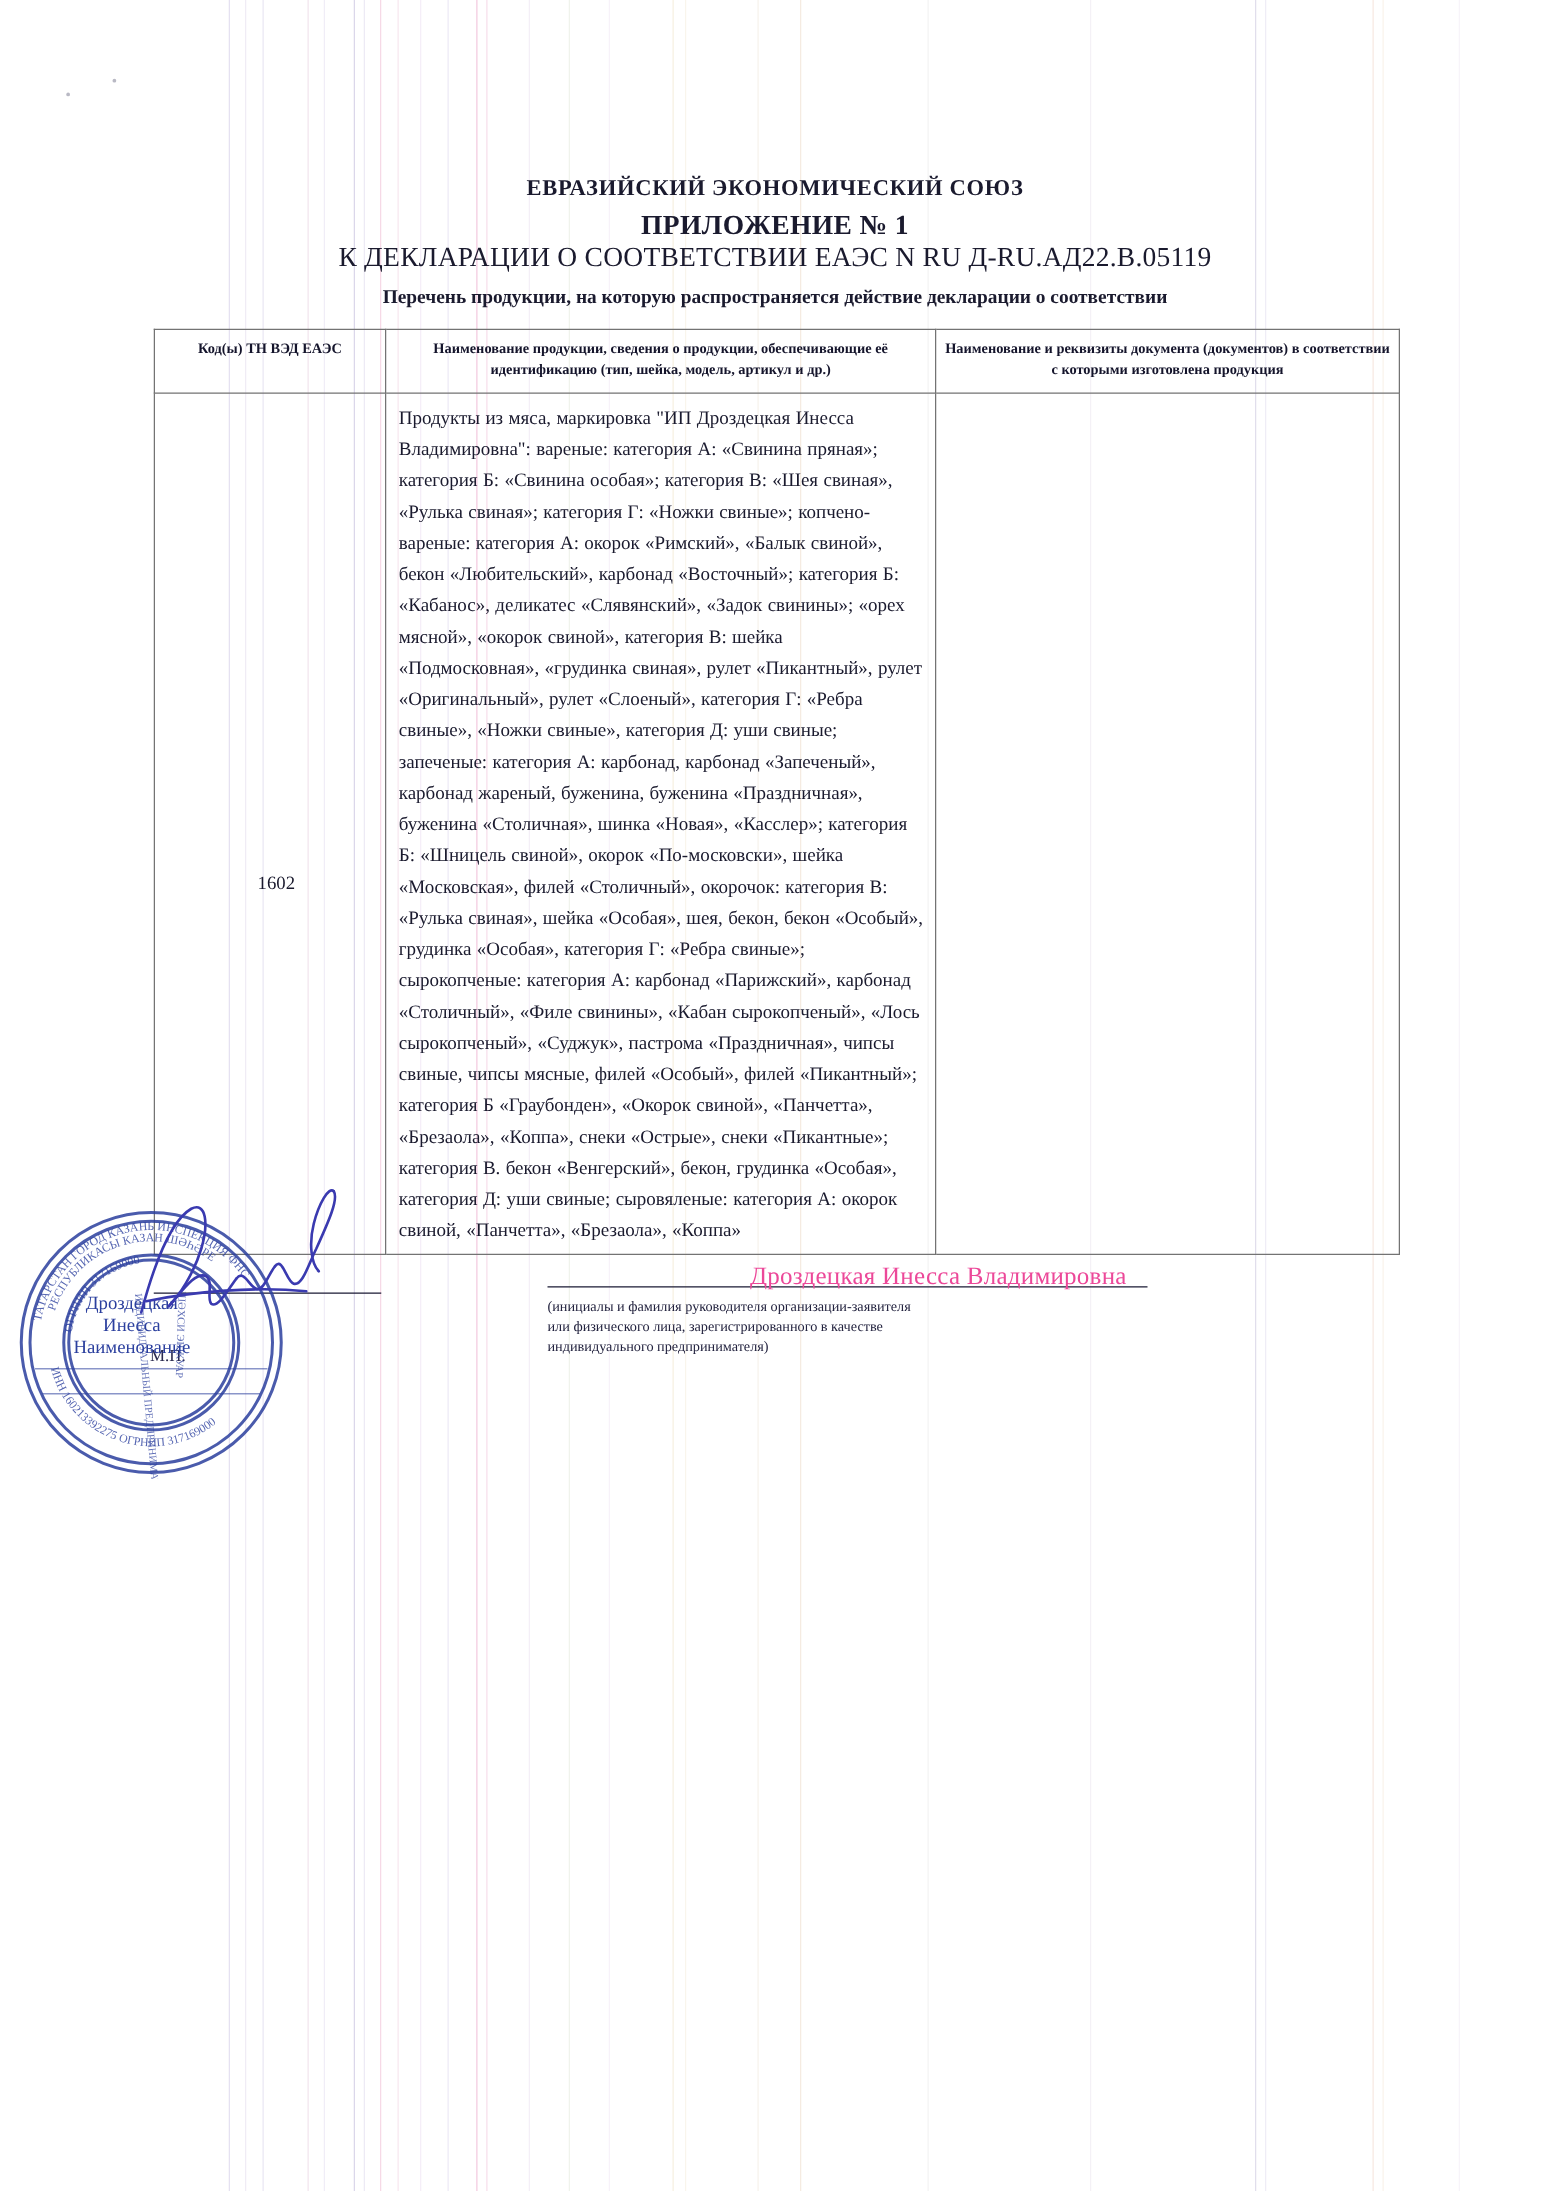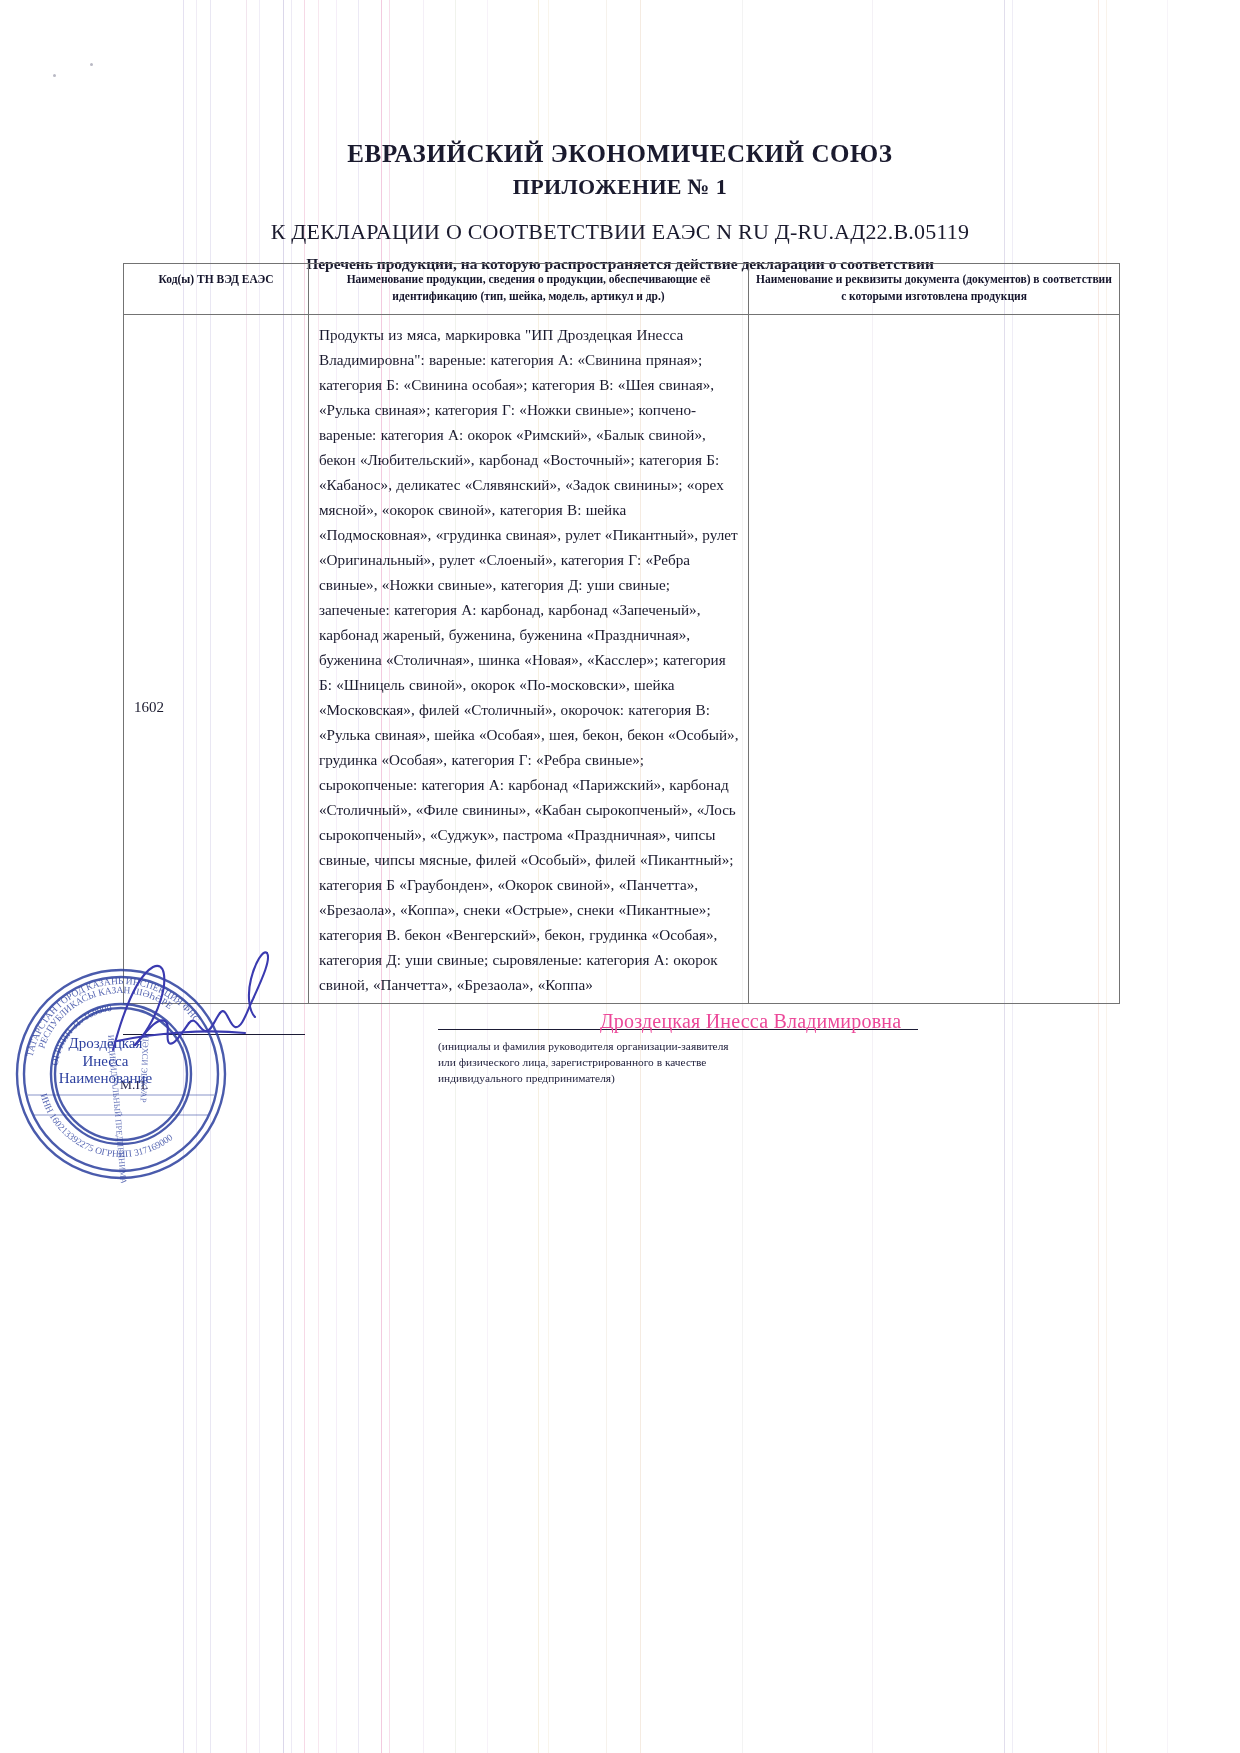--- a/index.html
+++ b/index.html
@@ -39,30 +39,30 @@
   }
 
   .header-block {
     position: absolute;
     left: 0;
     right: 0;
     top: 140px;
     text-align: center;
   }
   .title-1 {
-    font-size: 25px;
+    font-size: 18px;
     font-weight: bold;
     letter-spacing: .6px;
     margin-bottom: 6px;
   }
   .title-2 {
     font-size: 22px;
     font-weight: bold;
     letter-spacing: .3px;
-    margin-bottom: 19px;
+    margin-bottom: 0;
   }
   .title-3 {
     font-size: 22px;
     font-weight: normal;
     letter-spacing: .2px;
     margin-bottom: 10px;
   }
   .title-4 {
     font-size: 15.5px;
     font-weight: bold;
@@ -92,20 +92,21 @@
     color: #14142b;
   }
   .col-code   { width: 185px; }
   .col-name   { width: 440px; }
   .col-doc    { width: 371px; }
 
   .cell-code {
     font-size: 15px;
     padding: 383px 0 0 10px;
     line-height: 1.2;
+    text-align: center;
   }
   .cell-name {
     font-size: 15.2px;
     line-height: 1.645;
     padding: 7px 8px 6px 10px;
     text-align: left;
     word-spacing: .5px;
   }
   .cell-doc { }
 

